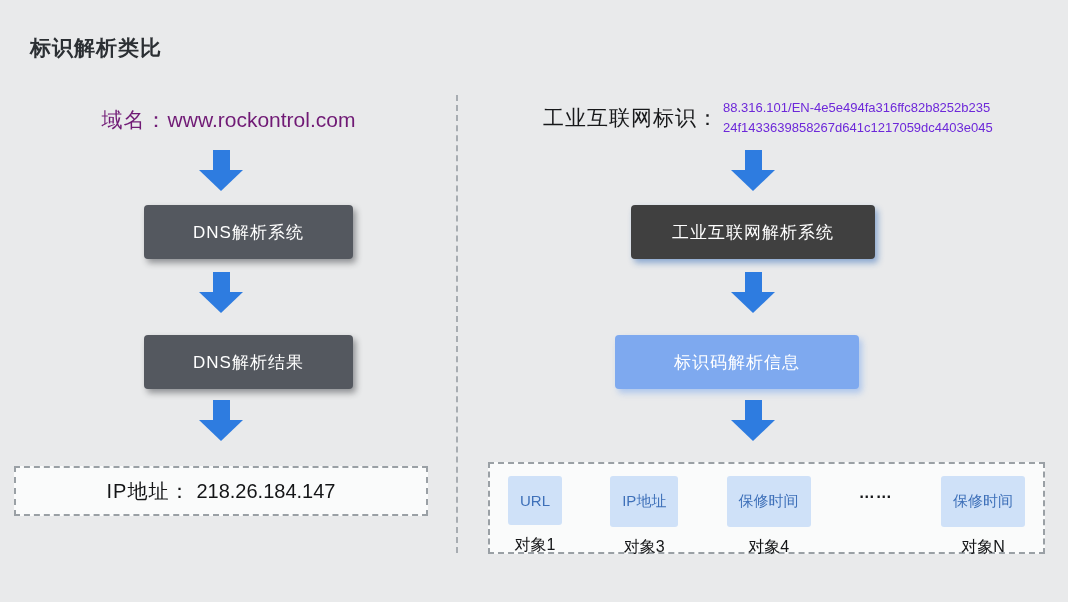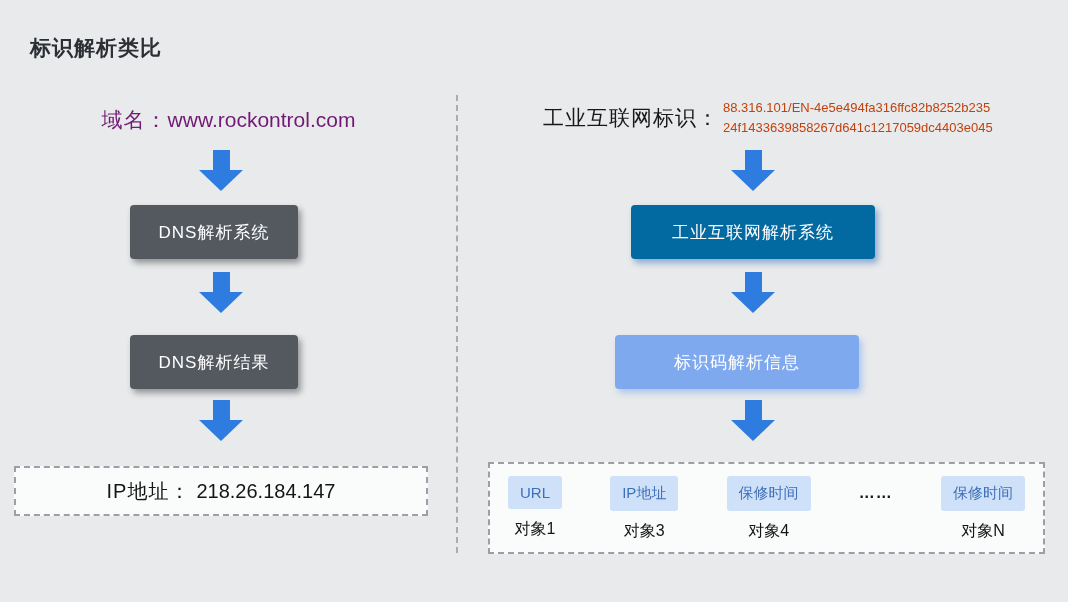--- a/index.html
+++ b/index.html
@@ -19,59 +19,59 @@
     position:absolute; left:0; top:106px; width:457px;
     text-align:center; font-size:21px; color:#701a75;
   }
   .left-header .lbl { letter-spacing:1px; }
   .right-header {
     position:absolute; left:505px; top:98px;
     display:flex; align-items:center;margin-left:38px;
   }
   .right-header .lbl { font-size:21px; letter-spacing:1px; white-space:nowrap; }
   .right-header .idvalue {
-    font-size:13px; line-height:1.55; color:#c2410c; margin-left:4px;
+    font-size:13px; line-height:1.55; color:#6d28d9; margin-left:4px;
     white-space:nowrap;
   }
   
   .arrow { position:absolute; display:flex; flex-direction:column; align-items:center; }
   .arrow .stem { width:17px; height:20px; background:#2e7ce0; }
   .arrow .head {
     width:0; height:0;
     border-left:22px solid transparent;
     border-right:22px solid transparent;
     border-top:21px solid #2e7ce0;
   }
   
   .box {
     position:absolute; height:54px; border-radius:4px;
     display:flex; align-items:center; justify-content:center;
     color:#fff; font-size:17px; letter-spacing:1px;
   }
-  .box.dark  { width:168px; left:130px; background:#54585f; box-shadow:3px 4px 6px rgba(40,42,46,0.45); }
-  .box.blue  { width:244px; left:631px; background:#0369a1; box-shadow:3px 4px 6px rgba(26,88,175,0.45); }
+  .box.dark  { width:209px; left:144px; background:#54585f; box-shadow:3px 4px 6px rgba(40,42,46,0.45); }
+  .box.blue  { width:244px; left:631px; background:#404040; box-shadow:3px 4px 6px rgba(26,88,175,0.45); }
   .box.lightblue { width:244px; left:615px; background:#7ea9ef; box-shadow:3px 4px 6px rgba(126,169,239,0.55); }
   
   .ip-box {
     position:absolute; left:14px; top:466px; width:414px; height:50px;
     border:2px dashed #9aa0a5; background:#fafbfb; box-sizing:border-box;
     display:flex; align-items:center; justify-content:center;
     font-size:20px; color:#141517;
   }
   .ip-box .lbl { letter-spacing:1px; margin-right:6px; }
   .objects-panel {
     position:absolute; left:488px; top:462px; width:557px; height:92px;
     border:2px dashed #9aa0a5; background:#fafbfb; box-sizing:border-box;
     display:flex; align-items:flex-start; justify-content:space-between;
     padding:12px 18px 0 18px;
   }
   .obj-item { display:flex; flex-direction:column; align-items:center; gap:10px; }
   .chip {
     background:#cfe1f8; color:#3e70b9; font-size:15px;
-    padding:8px 12px; border-radius:3px; white-space:nowrap;
+    padding:16px 12px; border-radius:3px; white-space:nowrap;
   }
   .obj-label { font-size:16px; color:#141517; }
   .dots-text {
     font-size:16px; color:#141517; line-height:34px;
     font-weight:bold; letter-spacing:1px;
   }
   
   .divider {
     position:absolute; left:456px; top:95px; height:458px;
     border-left:2px dashed #a8adb2;

